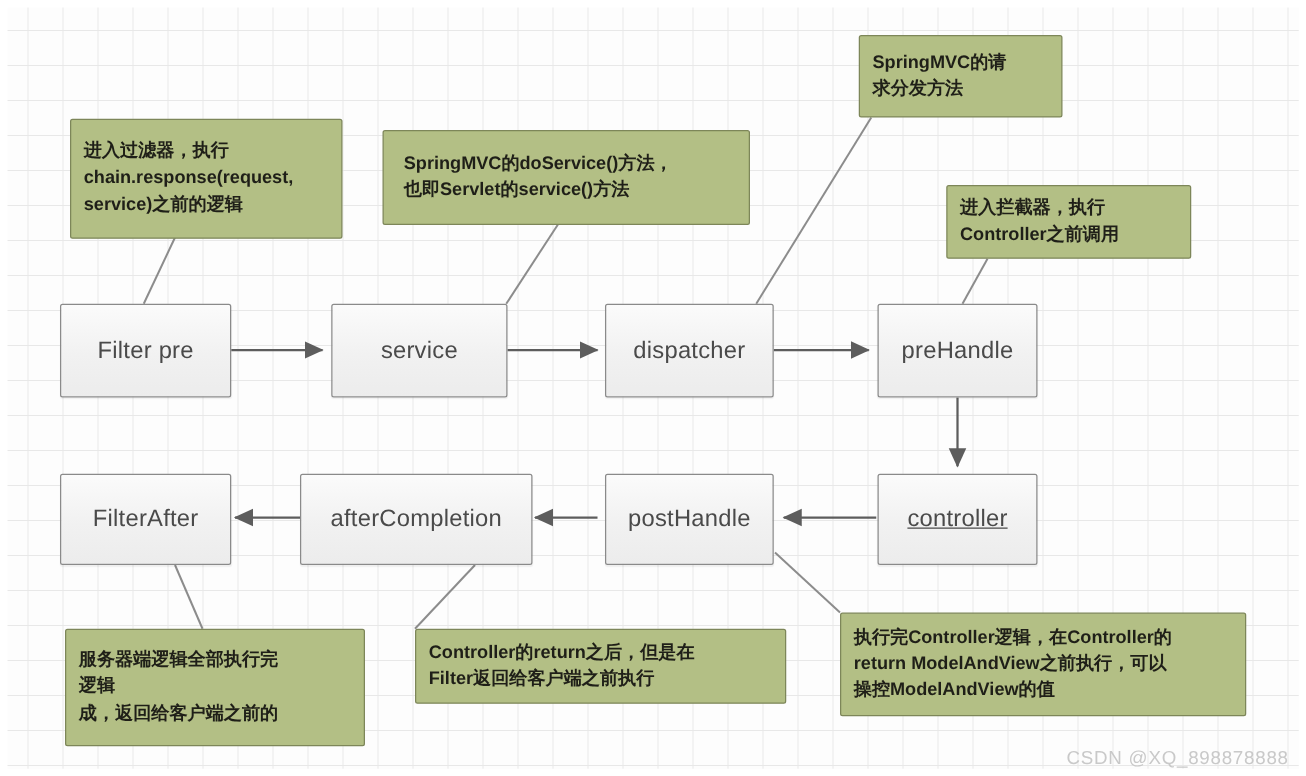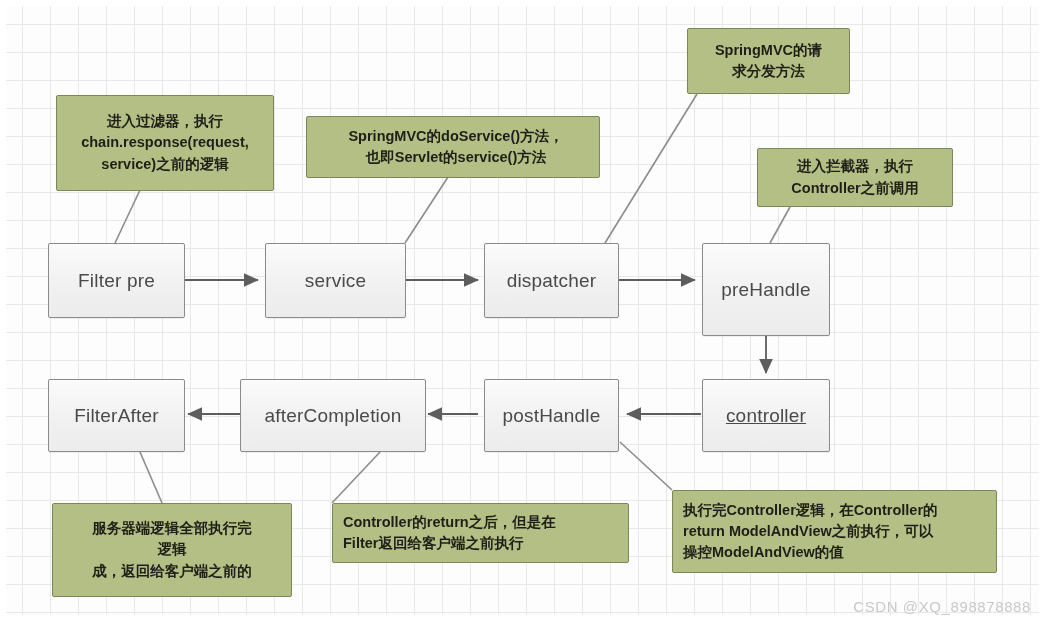--- a/index.html
+++ b/index.html
@@ -61,21 +61,20 @@
     border: 1.5px solid #7d8659;
     border-radius: 2px;
     color: #1f1f18;
     font-size: 14.5px;
     font-weight: bold;
     line-height: 1.45;
     padding: 7px 10px;
     display: flex;
     align-items: center;
     justify-content: center;
-    text-align: center;
   }
   .note.left-align {
     text-align: left;
     justify-content: flex-start;
   }
   .note span { display: block; width: 100%; }
 
   #watermark {
     position: absolute;
     right: 14px;
@@ -136,21 +135,21 @@
   </div>
 
   <div class="node" style="left:265px; top:243px; width:141px; height:75px;">
     <span>service</span>
   </div>
 
   <div class="node" style="left:484px; top:243px; width:135px; height:75px;">
     <span>dispatcher</span>
   </div>
 
-  <div class="node" style="left:702px; top:243px; width:128px; height:93px;">
+  <div class="node" style="left:702px; top:243px; width:128px; height:75px;">
     <span>preHandle</span>
   </div>
 
   <div class="node" style="left:702px; top:379px; width:128px; height:73px;text-decoration:underline;">
     <span>controller</span>
   </div>
 
   <div class="node" style="left:484px; top:379px; width:135px; height:73px;">
     <span>postHandle</span>
   </div>
@@ -164,21 +163,21 @@
   </div>
 
   <div class="note" style="left:56px; top:95px; width:218px; height:96px;">
     <span>
       <span>进入过滤器，执行</span>
       <span>chain.response(request,</span>
       <span>service)之前的逻辑</span>
     </span>
   </div>
 
-  <div class="note" style="left:306px; top:116px; width:294px; height:62px;padding-left:16px;">
+  <div class="note" style="left:306px; top:104px; width:294px; height:76px;padding-left:16px;">
     <span>
       <span>SpringMVC的doService()方法，</span>
       <span>也即Servlet的service()方法</span>
     </span>
   </div>
 
   <div class="note" style="left:687px; top:28px; width:163px; height:66px;">
     <span>
       <span>SpringMVC的请</span>
       <span>求分发方法</span>

